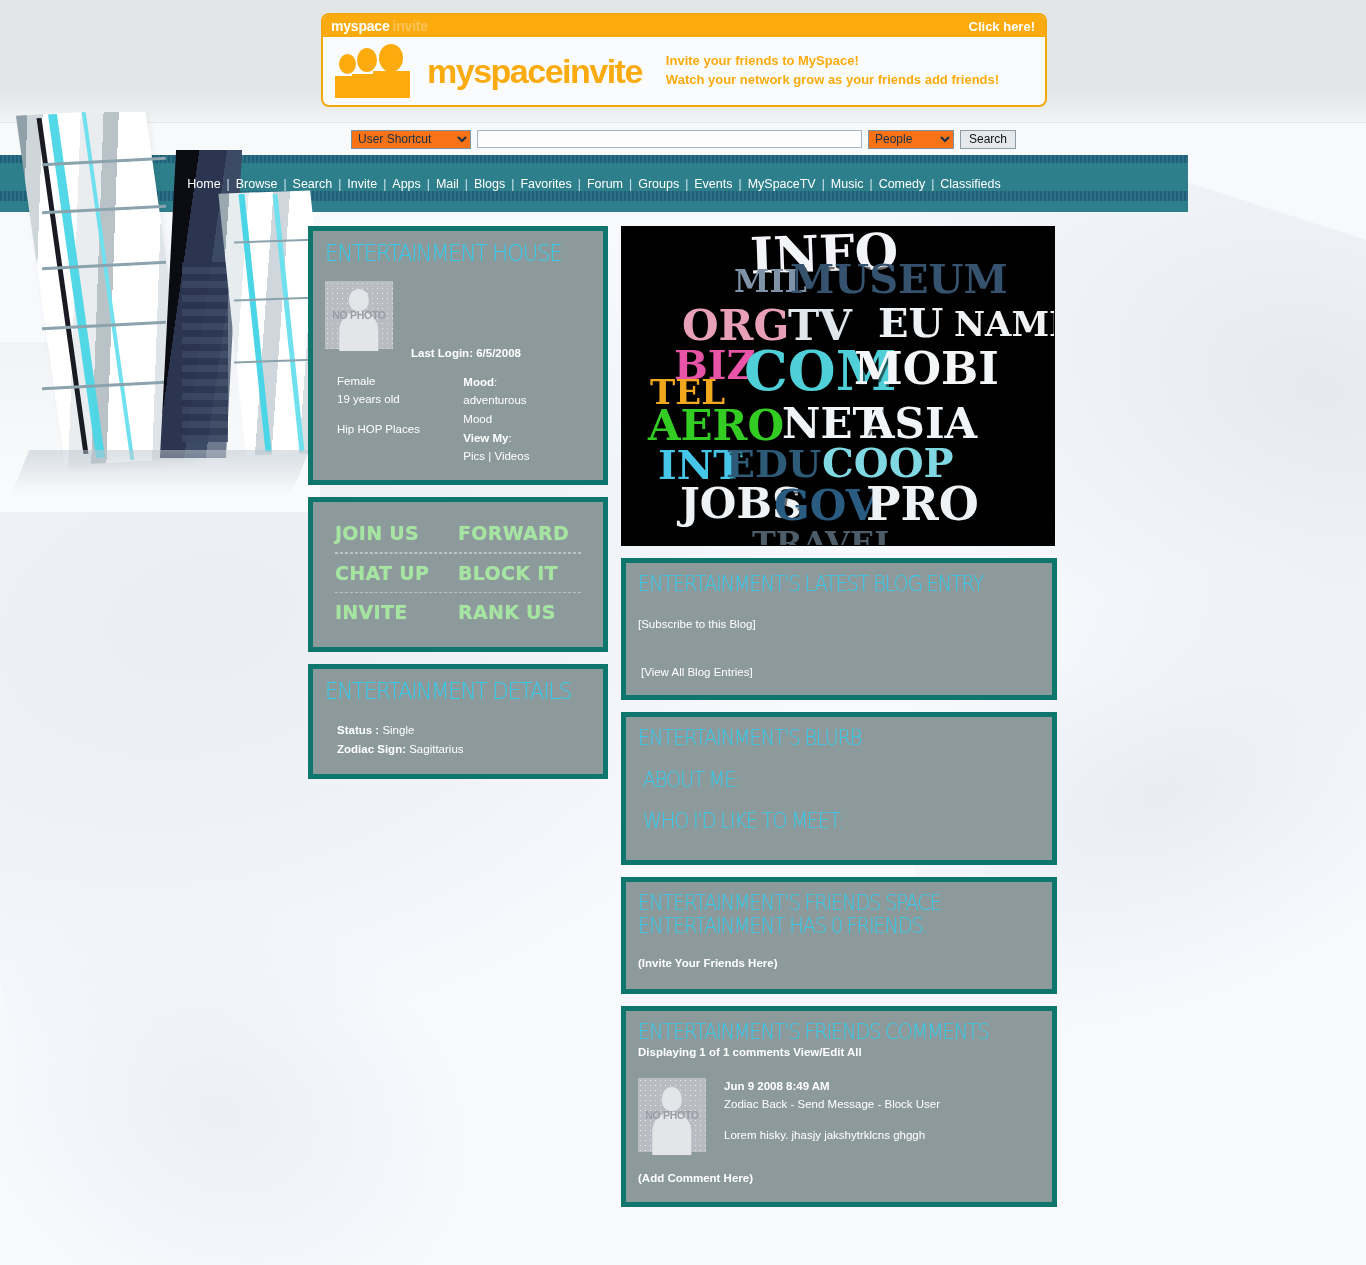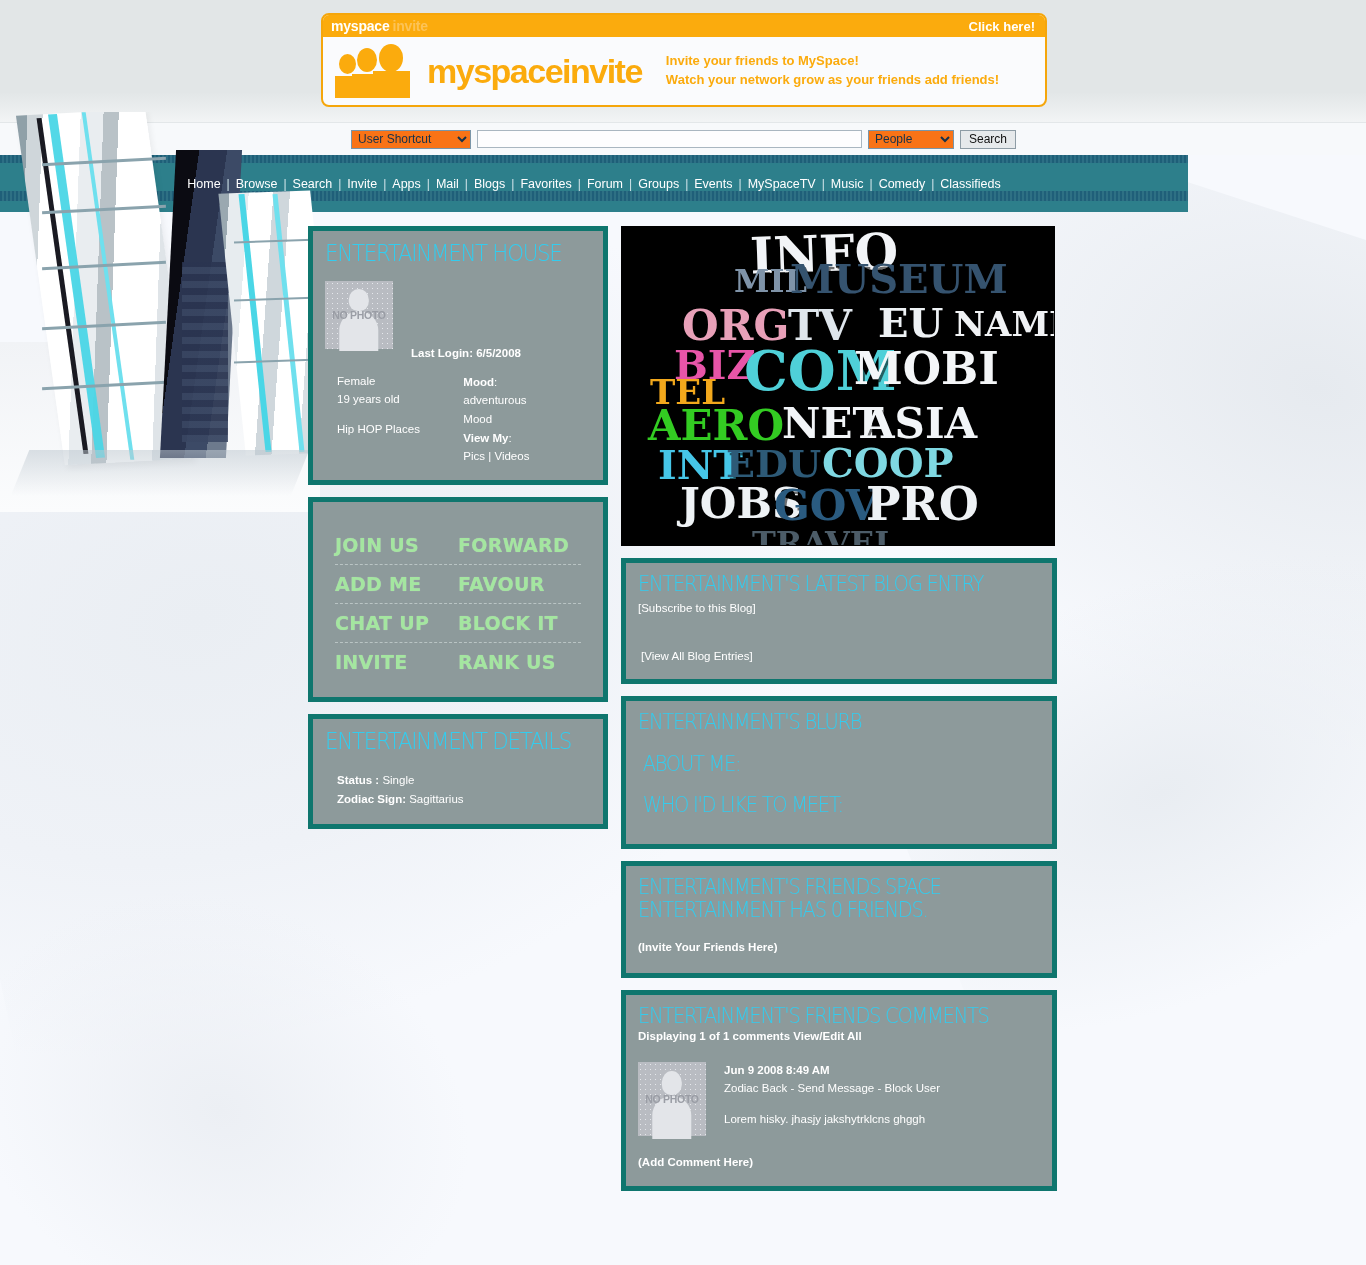--- a/index.html
+++ b/index.html
@@ -196,21 +196,21 @@
     font-size: 11.5px; font-weight: bold; color: #ffffff;
     position: absolute; left: 86px; bottom: 0px; white-space: nowrap;
   }
   .prof-cols { display: flex; margin-top: 14px; }
   .prof-c1 { width: 52%; font-size: 11.5px; line-height: 1.55; padding-left: 12px;}
   .prof-c2 { width: 48%; font-size: 11.5px; line-height: 1.62; }
   .prof-c2 b { font-weight: bold; }
   .prof-c1 .gap { height: 13px; }
 
   
-  #contact-panel .ct-grid { padding: 24px 22px 16px 22px; }
+  #contact-panel .ct-grid { padding: 12px 22px 16px 22px; }
   .ct-row { display: flex; }
   .ct-cell {
     width: 50%;
     font-family: "DejaVu Sans", sans-serif;
     font-size: 19px; font-weight: bold; color: #a4e6a0;
     letter-spacing: 0.3px; padding: 8px 0;
     text-shadow: 0 0 1px rgba(255,255,255,0.35);
     white-space: nowrap;
   }
   .ct-divider { border-top: 1px dashed #b9c4c4; height: 0; }
@@ -225,21 +225,21 @@
     position: relative; overflow: hidden; border: 1px solid #000;
     display: block;
   }
   #domain-img .w {
     position: absolute; font-family: "DejaVu Serif", serif;
     font-weight: bold; line-height: 1; white-space: nowrap;
   }
 
   
   .small-txt { font-size: 11.5px; line-height: 1.6; }
-  #blog-panel .sub { margin-top: 2px; }
+  #blog-panel .sub { margin-top: 18px; }
   #blog-panel .viewall { margin-top: 30px; padding-left: 3px; }
 
   
   #blurb-panel .blurb-line { margin-top: 18px; padding-left: 5px; }
 
   
   #friends-panel .body-txt { font-size: 11.5px; line-height: 1.62; margin-top: 14px; }
   #friends-panel .invite-line { font-size: 11.5px; font-weight: bold; margin-top: 18px; }
 
   
@@ -407,24 +407,20 @@
         </div>
       </div>
 
       <div class="panel" id="contact-panel">
         <div class="ct-grid">
             <div class="ct-row">
               <div class="ct-cell" style="color: rgb(164, 230, 160);">JOIN US</div>
               <div class="ct-cell" style="color: rgb(164, 230, 160);">FORWARD</div>
             </div>
             <div class="ct-divider"></div>
-            <div class="ct-row">
-              <div class="ct-cell" style="color: rgb(164, 230, 160);">ADD ME</div>
-              <div class="ct-cell" style="color: rgb(164, 230, 160);">FAVOUR</div>
-            </div>
             <div class="ct-divider"></div>
             <div class="ct-row">
               <div class="ct-cell" style="color: rgb(164, 230, 160);">CHAT UP</div>
               <div class="ct-cell" style="color: rgb(164, 230, 160);">BLOCK IT</div>
             </div>
             <div class="ct-divider"></div>
             <div class="ct-row">
               <div class="ct-cell" style="color: rgb(164, 230, 160);">INVITE</div>
               <div class="ct-cell" style="color: rgb(164, 230, 160);">RANK US</div>
             </div>

